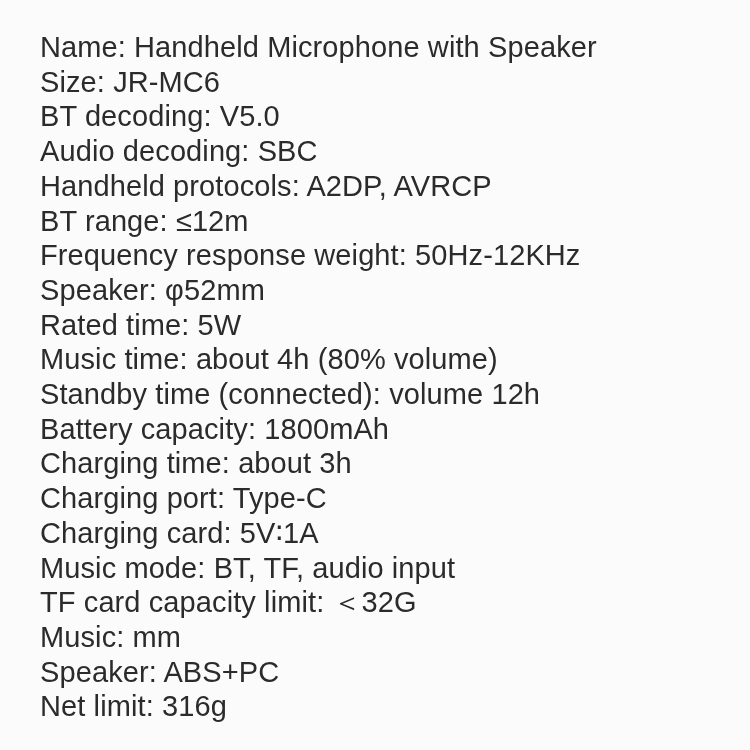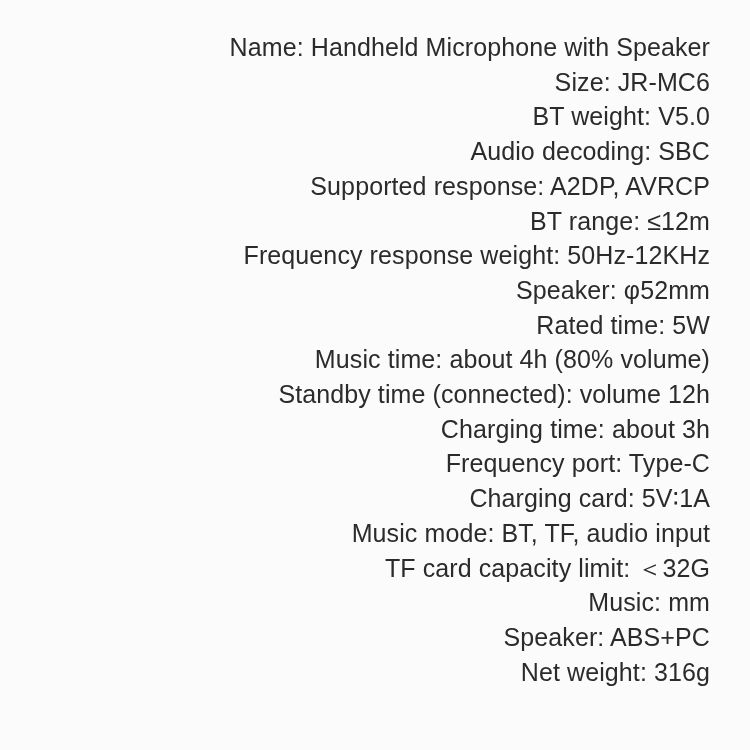--- a/index.html
+++ b/index.html
@@ -19,45 +19,46 @@
     box-sizing: border-box;
     padding: 30px 40px 20px 40px;
     display: flex;
     flex-direction: column;
     align-items: center;
     justify-content: flex-start;
     background: #fbfbfb;
   }
   .spec-line {
     width: 100%;
-    text-align: right;
+    text-align: left;
     color: #2b2b2b;
-    font-size: 25px;
+    font-size: 29px;
     line-height: 34.7px;
     letter-spacing: 0.1px;
     white-space: nowrap;
     font-weight: 400;
   }
 </style>
 </head>
 <body>
 
 <div class="spec-sheet">
   <div class="spec-line">Name: Handheld Microphone with Speaker</div>
   <div class="spec-line">Size: JR-MC6</div>
-  <div class="spec-line">BT weight: V5.0</div>
+  <div class="spec-line">BT decoding: V5.0</div>
   <div class="spec-line">Audio decoding: SBC</div>
-  <div class="spec-line">Supported response: A2DP, AVRCP</div>
+  <div class="spec-line">Handheld protocols: A2DP, AVRCP</div>
   <div class="spec-line">BT range: ≤12m</div>
   <div class="spec-line">Frequency response weight: 50Hz-12KHz</div>
   <div class="spec-line">Speaker: φ52mm</div>
   <div class="spec-line">Rated time: 5W</div>
   <div class="spec-line">Music time: about 4h (80% volume)</div>
   <div class="spec-line">Standby time (connected): volume 12h</div>
+  <div class="spec-line">Battery capacity: 1800mAh</div>
   <div class="spec-line">Charging time: about 3h</div>
-  <div class="spec-line">Frequency port: Type-C</div>
+  <div class="spec-line">Charging port: Type-C</div>
   <div class="spec-line">Charging card: 5V∶1A</div>
   <div class="spec-line">Music mode: BT, TF, audio input</div>
   <div class="spec-line">TF card capacity limit: ＜32G</div>
   <div class="spec-line">Music: mm</div>
   <div class="spec-line">Speaker: ABS+PC</div>
-  <div class="spec-line">Net weight: 316g</div>
+  <div class="spec-line">Net limit: 316g</div>
 </div>
 
 </body></html>

